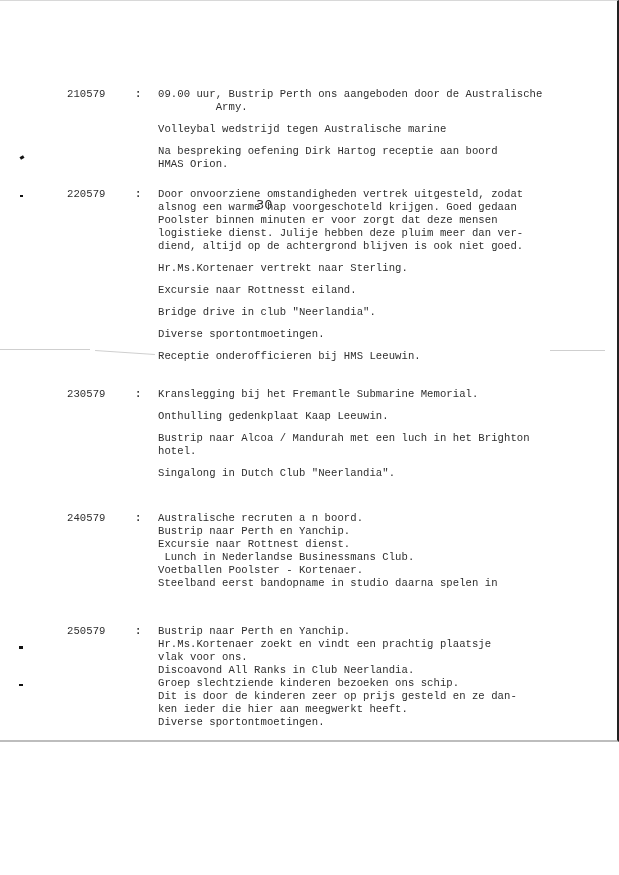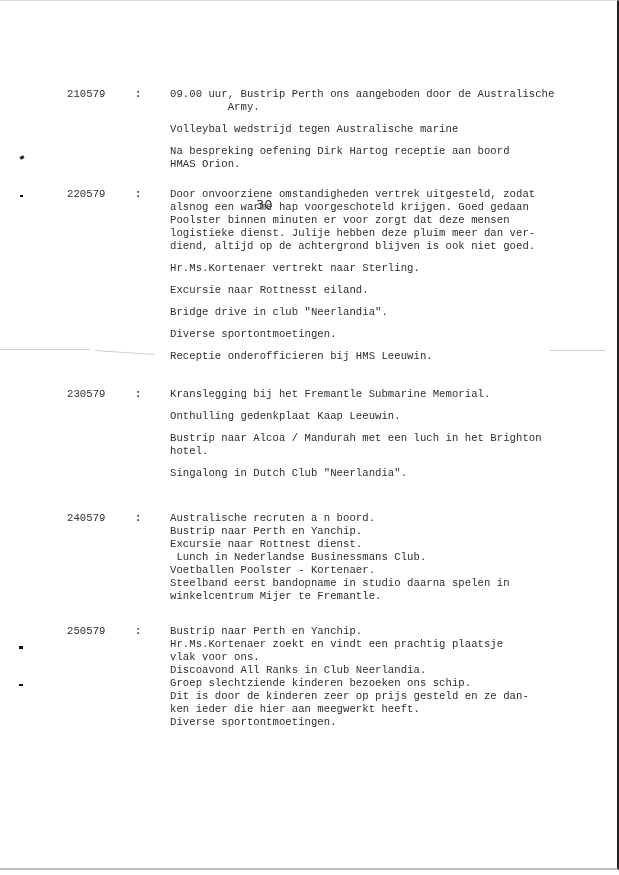--- a/index.html
+++ b/index.html
@@ -1,29 +1,29 @@
 <!DOCTYPE html>
 <html><head>
 <meta charset="utf-8">
 <style>
   html, body { margin: 0; padding: 0; background: #ffffff; }
   body { width: 619px; height: 875px; position: relative; overflow: hidden; }
   .page {
-    position: absolute; left: 0; top: 0; width: 619px; height: 870px;
+    position: absolute; left: 0; top: 0; width: 619px; height: 742px;
     background: #ffffff;
     border-right: 2px solid #222;
     border-bottom: 2px solid #bdbdbd;
     border-top: 1px solid #d8d8d8;
     box-sizing: border-box;
   }
   .mono { font-family: "Liberation Mono", "DejaVu Sans Mono", monospace; font-size: 10.6px; color: #2e2e2e; letter-spacing: 0.05px; }
   .entry { position: absolute; left: 0; width: 619px; }
   .date { position: absolute; left: 67px; top: 0; }
   .colon { position: absolute; left: 135px; top: 0; font-weight: bold; }
-  .body { position: absolute; left: 158px; top: 0; width: 420px; margin-left: 12px; }
+  .body { position: absolute; left: 158px; top: 0; width: 420px; }
   .line { white-space: pre; height: 13px; line-height: 13px; }
   .gap { height: 9px; }
   .hand { position: absolute; font-family: "DejaVu Sans", sans-serif; font-size: 13px; color: #333; }
   .mark { position: absolute; background: #111; }
   .smudge { position: absolute; height: 1px; background: #cfcfcf; }
 </style>
 </head>
 <body>
 
 <div class="page">
@@ -92,21 +92,20 @@
   <div class="entry mono" style="top:511px;">
     <div class="date">240579</div>
     <div class="colon">:</div>
     <div class="body">
       <div class="line">Australische recruten a n boord.</div>
       <div class="line">Bustrip naar Perth en Yanchip.</div>
       <div class="line">Excursie naar Rottnest dienst.</div>
       <div class="line"> Lunch in Nederlandse Businessmans Club.</div>
       <div class="line">Voetballen Poolster - Kortenaer.</div>
       <div class="line">Steelband eerst bandopname in studio daarna spelen in</div>
-      <div class="line">winkelcentrum Mijer te Fremantle.</div>
     </div>
   </div>
 
   <div class="entry mono" style="top:624px;">
     <div class="date">250579</div>
     <div class="colon">:</div>
     <div class="body">
       <div class="line">Bustrip naar Perth en Yanchip.</div>
       <div class="line">Hr.Ms.Kortenaer zoekt en vindt een prachtig plaatsje</div>
       <div class="line">vlak voor ons.</div>

